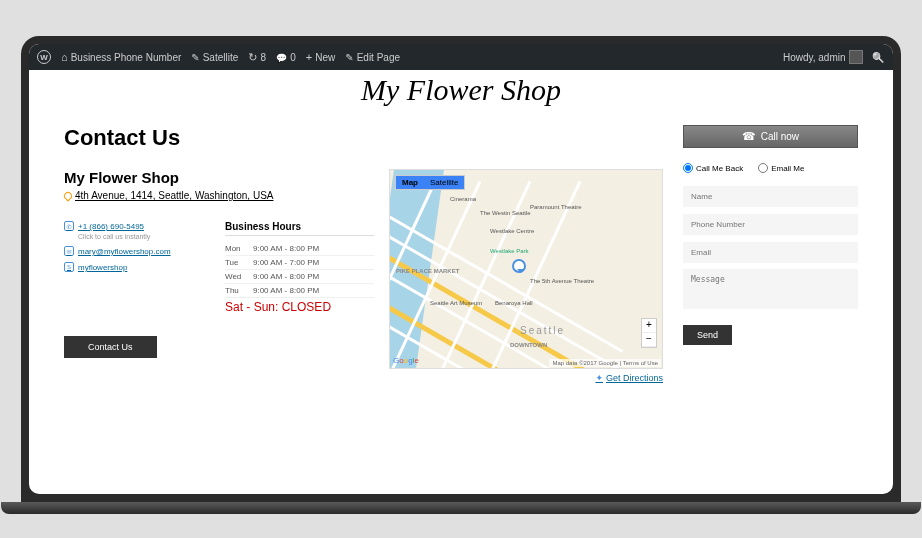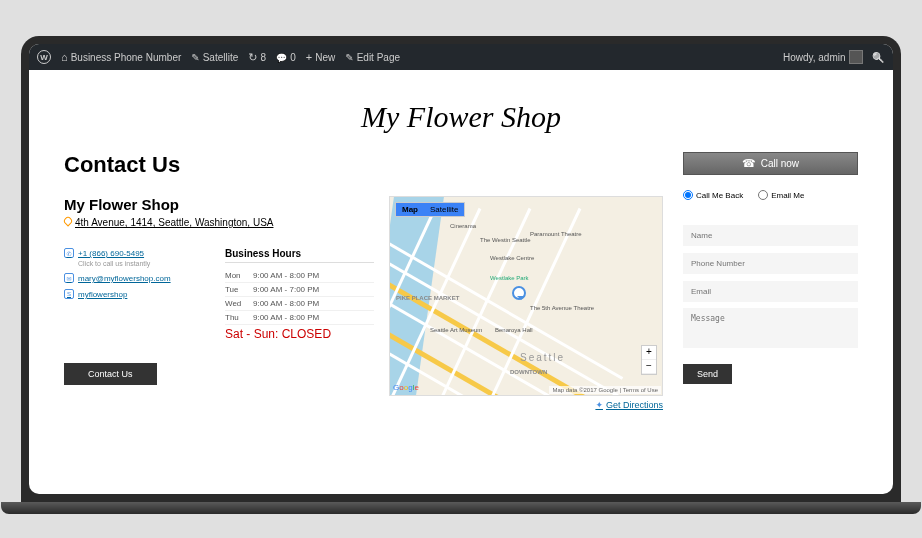--- a/index.html
+++ b/index.html
@@ -5,29 +5,29 @@
 *{margin:0;padding:0;box-sizing:border-box}
 body{background:#e0e0e0;font-family:Arial,sans-serif;display:flex;justify-content:center;align-items:center;min-height:538px;padding:20px}
 .laptop{width:880px;background:#2a2a2a;border-radius:18px 18px 0 0;padding:8px;position:relative}
 .laptop::after{content:"";position:absolute;bottom:-12px;left:-20px;right:-20px;height:12px;background:linear-gradient(#5a5a5a,#2a2a2a);border-radius:0 0 8px 8px}
 .screen{background:#fff;border-radius:10px;overflow:hidden;height:450px}
 .adminbar{background:#23282d;color:#ccc;height:26px;display:flex;align-items:center;font-size:10px;padding:0 8px;justify-content:space-between}
 .adminbar-left,.adminbar-right{display:flex;align-items:center;gap:10px}
 .adminbar-item{display:flex;align-items:center;gap:3px;cursor:pointer;color:#ccc}
 .wp-logo{width:14px;height:14px;border:1.5px solid #ccc;border-radius:50%;display:flex;align-items:center;justify-content:center;font-size:8px;font-weight:bold}
 .avatar{width:14px;height:14px;background:#555;border:1px solid #777}
-.page{padding:30px 35px;height:calc(100% - 26px);overflow:hidden}
+.page{padding:3px 35px;height:calc(100% - 26px);overflow:hidden}
 .site-title{font-family:"Brush Script MT",cursive;font-size:30px;text-align:center;font-style:italic;margin-bottom:18px}
 .content{display:flex;gap:20px}
 .main{flex:1}
 .h1{font-size:22px;font-weight:bold;margin-bottom:18px}
 .info-section{display:flex;gap:15px}
 .left-col{width:310px}
 .shop-name{font-size:15px;font-weight:bold;margin-bottom:4px}
-.address{font-size:10px;text-decoration:underline;color:#000;display:flex;gap:3px;margin-bottom:20px}
+.address{font-size:10px;text-decoration:underline;color:#000;display:flex;align-items:center;gap:3px;margin-bottom:20px}
 .pin{width:8px;height:8px;border:1px solid #f90;border-radius:50% 50% 50% 0;transform:rotate(-45deg)}
 .two-col{display:flex;gap:12px}
 .contact-info,.hours{flex:1}
 .section-h{font-size:10px;font-weight:bold;border-bottom:1px solid #ddd;padding-bottom:3px;margin-bottom:6px}
 .contact-item{font-size:8px;color:#069;text-decoration:underline;display:flex;align-items:flex-end;gap:4px;margin-bottom:6px}
 .ci-icon{width:10px;height:10px;border:1px solid #4a90e2;border-radius:2px;display:flex;align-items:center;justify-content:center;font-size:6px;color:#4a90e2}
 .click-call{font-size:7px;color:#999;text-decoration:none;margin-left:14px;margin-top:-4px;margin-bottom:6px}
 .hours-row{display:flex;font-size:8px;color:#555;padding:2px 0;border-bottom:1px solid #f0f0f0}
 .hours-row .day{width:28px}
 .closed{color:#c00;font-size:12px;padding:2px 0}
@@ -45,21 +45,21 @@
 .marker::after{content:"";position:absolute;bottom:-6px;left:3px;border:4px solid transparent;border-top-color:#4a90e2}
 .zoom{position:absolute;right:5px;bottom:20px;background:#fff;border:1px solid #ccc;width:16px;z-index:2}
 .zoom div{height:14px;text-align:center;font-size:10px;border-bottom:1px solid #eee;cursor:pointer}
 .glogo{position:absolute;bottom:3px;left:3px;font-size:8px;z-index:2}
 .glogo span:nth-child(1){color:#4285f4}.glogo span:nth-child(2){color:#ea4335}.glogo span:nth-child(3){color:#fbbc05}.glogo span:nth-child(4){color:#4285f4}.glogo span:nth-child(5){color:#34a853}.glogo span:nth-child(6){color:#ea4335}
 .attrib{position:absolute;bottom:1px;right:1px;font-size:6px;color:#666;background:rgba(255,255,255,.7);padding:1px 3px;z-index:2}
 .directions{text-align:right;font-size:9px;color:#069;text-decoration:underline;margin-top:4px;display:flex;align-items:center;justify-content:flex-end;gap:3px}
 .dir-icon{color:#4a90e2}
 .sidebar{width:175px}
 .call-btn{width:100%;background:linear-gradient(#888,#666);color:#fff;border:1px solid #555;padding:4px;font-size:10px;cursor:pointer;display:flex;align-items:center;justify-content:center;gap:5px;margin-bottom:15px}
-.radios{display:flex;gap:15px;font-size:8px;margin-bottom:24px}
+.radios{display:flex;gap:15px;font-size:8px;margin-bottom:12px}
 .radios label{display:flex;align-items:center;gap:3px}
 .radios input{width:10px;height:10px}
 .form-input{width:100%;background:#f5f5f5;border:none;padding:6px 8px;font-size:8px;margin-bottom:6px;color:#888}
 textarea.form-input{height:40px;resize:none}
 .send-btn{background:#333;color:#fff;border:none;padding:5px 14px;font-size:9px;cursor:pointer;margin-top:6px}
 .pencil::before{content:"✎";font-size:10px}
 .plus::before{content:"+";font-size:11px}
 .comment::before{content:"💬";font-size:9px;filter:grayscale(1)}
 .refresh::before{content:"↻";font-size:11px}
 .home::before{content:"⌂";font-size:11px}

